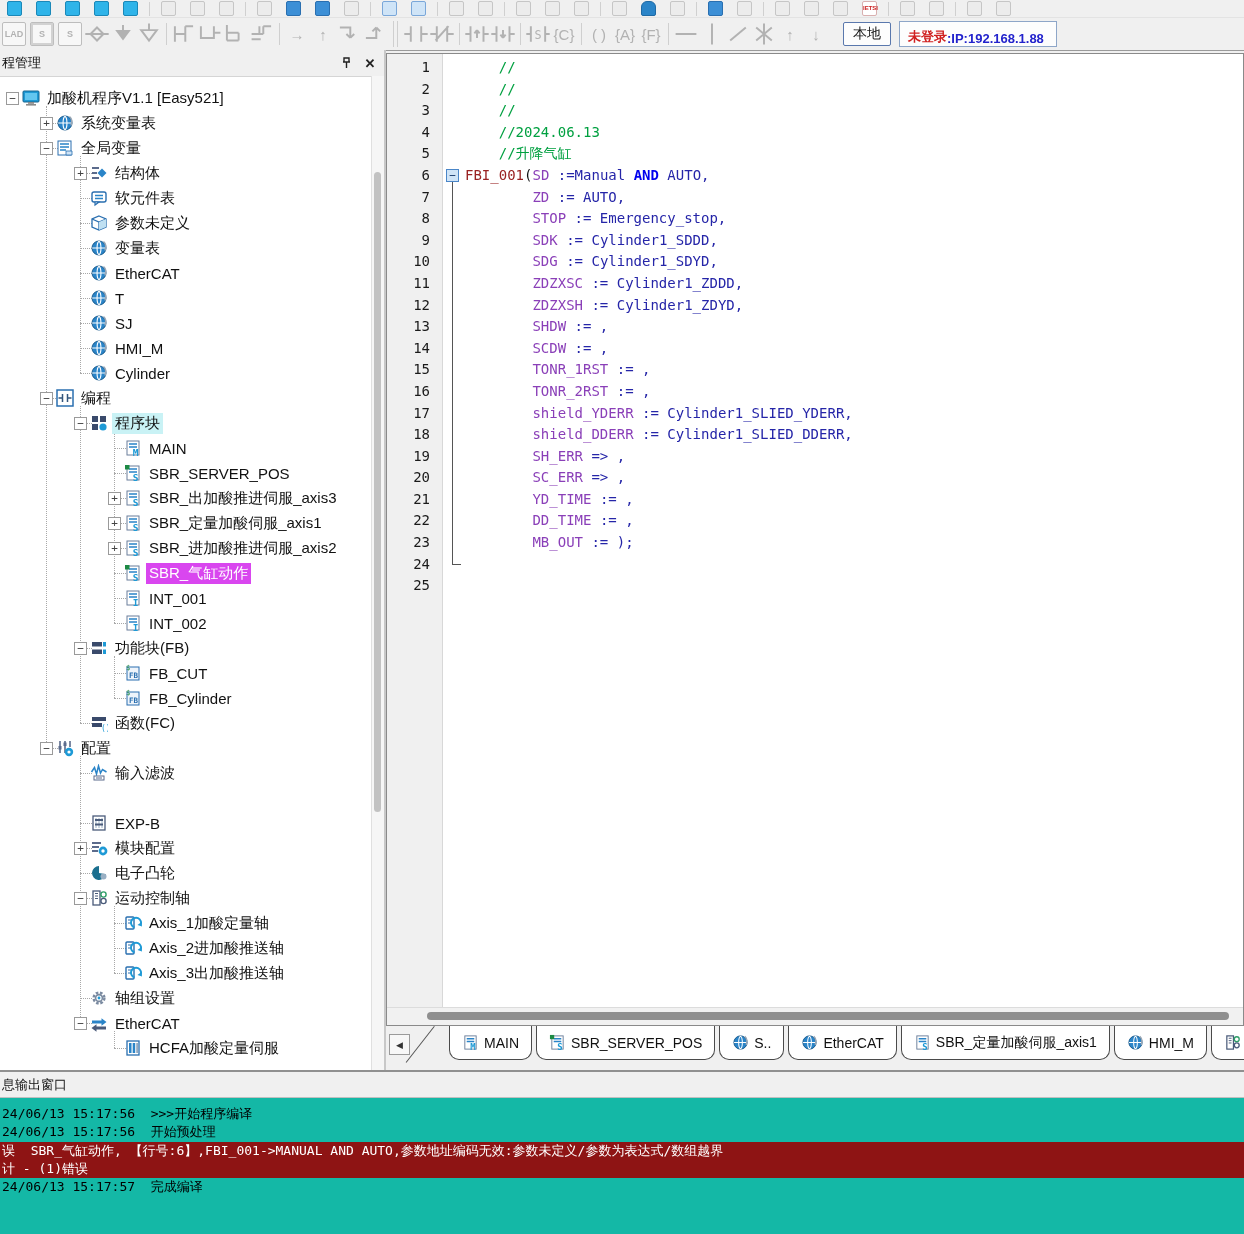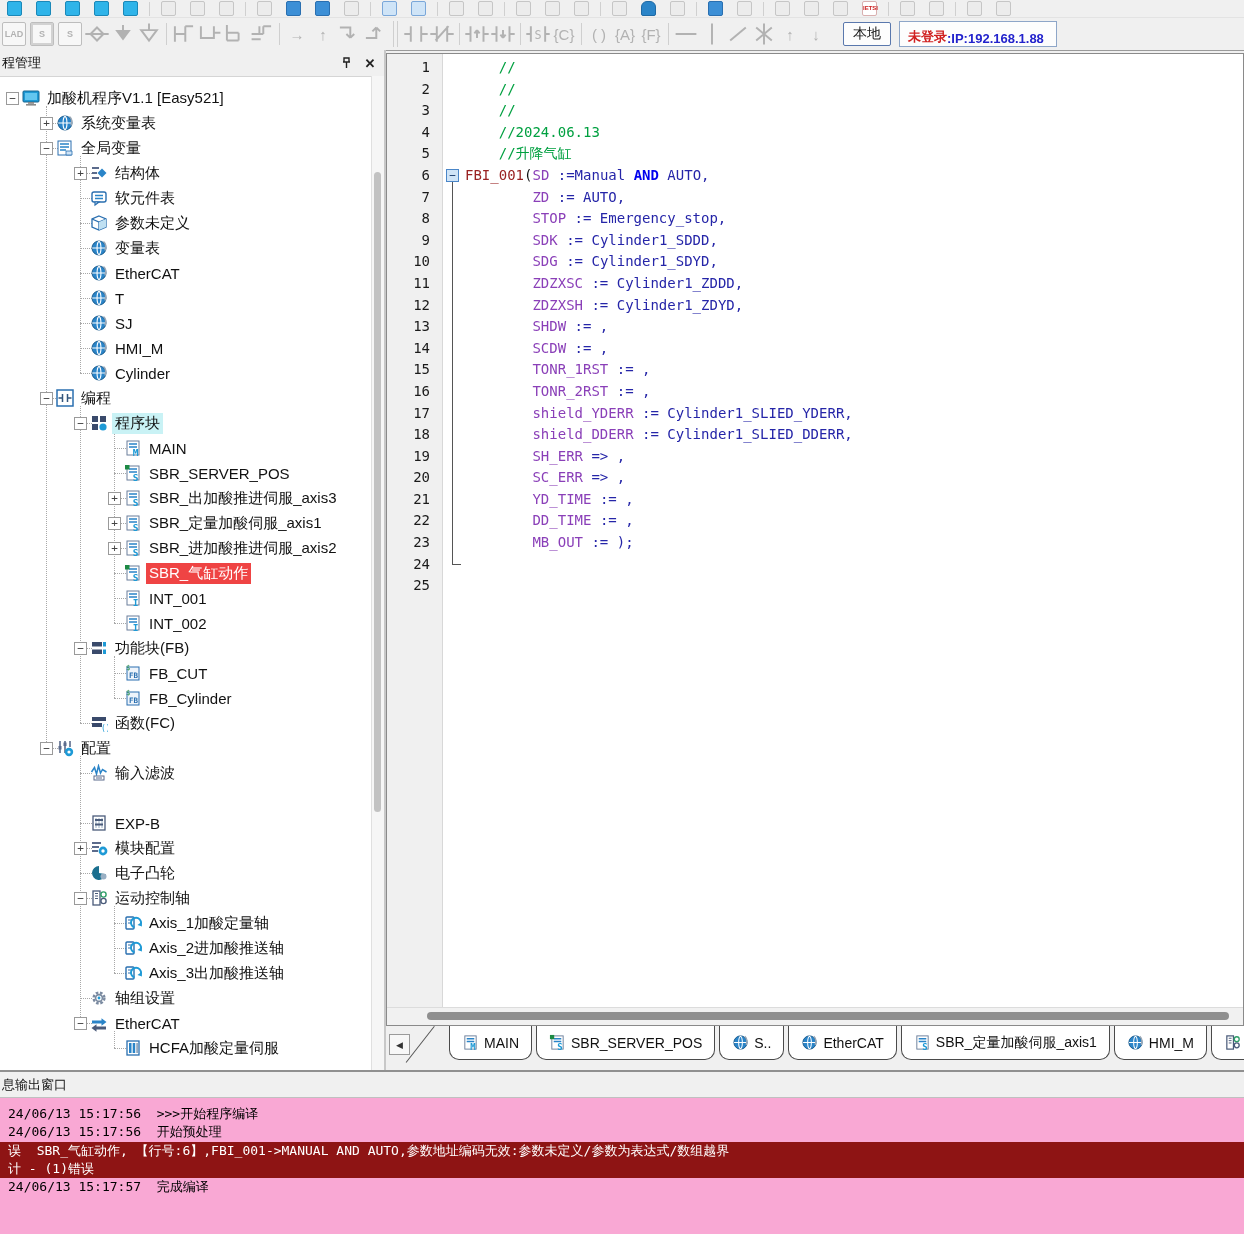--- a/index.html
+++ b/index.html
@@ -44,21 +44,21 @@
   .tree-head .t{font-size:13px;color:#111;padding-left:2px;flex:1;}
   .tree-head .hbtn{width:20px;height:18px;display:flex;align-items:center;justify-content:center;color:#222;flex:none;margin-right:4px;}
   .tree-body{position:absolute;left:0;top:26px;right:12px;bottom:0;overflow:hidden;}
   .trow{position:absolute;height:25px;display:flex;align-items:center;white-space:nowrap;}
   .trow .exp{position:absolute;width:13px;height:13px;border:1px solid #9a9a9a;background:#fff;
              font-size:11px;line-height:11px;text-align:center;color:#444;box-sizing:border-box;
              font-family:"DejaVu Sans Mono",monospace;}
   .trow .ticon{position:absolute;width:18px;height:18px;}
   .trow .ticon svg{width:18px;height:18px;display:block;}
   .trow .lbl{position:absolute;font-size:15px;color:#111;padding:1px 3px;}
-  .trow .lbl.sel{background:#ef4444;color:#fff;}
+  .trow .lbl.sel{background:#d946ef;color:#fff;}
   .trow .lbl.hl{background:#c9f2f5;}
   .guide{position:absolute;border-left:1px dotted #a8a8a8;width:0;}
   .stub{position:absolute;border-top:1px dotted #a8a8a8;height:0;}
   .vsb{position:absolute;right:0;top:26px;bottom:0;width:12px;background:#f6f6f6;border-left:1px solid #e0e0e0;}
   .vsb .thumb{position:absolute;left:2px;width:7px;border-radius:4px;background:#c2c2c2;}
   
   .right-col{flex:1;display:flex;flex-direction:column;min-width:0;}
   .editor-box{margin-top:3px;height:973px;border:1px solid #8a8a8a;background:#fff;position:relative;box-sizing:border-box;display:flex;flex-direction:column;}
   .code-view{flex:1;display:flex;overflow:hidden;position:relative;}
   .gutter{width:56px;background:#f0f0f0;border-right:1px solid #d8d8d8;flex:none;
@@ -83,25 +83,25 @@
   .hsb .thumb{position:absolute;top:4px;height:8px;border-radius:4px;background:#8f8f8f;}
   
   .tabbar{height:44px;background:#f0f0f0;position:relative;display:flex;align-items:flex-start;overflow:hidden;}
   .tabnav{width:19px;height:19px;border:1px solid #9a9a9a;background:#f7f7f7;margin:8px 2px 0 3px;
           display:flex;align-items:center;justify-content:center;font-size:9px;color:#333;flex:none;}
   .tabdiag{width:1px;height:46px;background:#555;transform:rotate(38deg);transform-origin:top left;margin:0 14px 0 22px;flex:none;}
   .tab{height:33px;background:#fff;border:1px solid #4a4a4a;border-top:none;border-radius:0 0 10px 10px;
        display:flex;align-items:center;padding:0 12px;margin-right:4px;font-size:14px;color:#111;flex:none;white-space:nowrap;}
   .tab svg{width:17px;height:17px;margin-right:5px;flex:none;}
   
-  .output{position:absolute;left:0;top:1070px;width:1244px;height:164px;background:#f9a8d4;border-top:2px solid #909090;box-sizing:border-box;}
+  .output{position:absolute;left:0;top:1070px;width:1244px;height:164px;background:#14b8a6;border-top:2px solid #909090;box-sizing:border-box;}
   .out-head{height:25px;background:#f0f0f0;display:flex;align-items:center;font-size:13px;color:#111;
             padding-left:2px;border-bottom:1px solid #c0c0c0;}
   .out-body{padding-top:7px;font-family:"DejaVu Sans Mono",monospace;font-size:13px;color:#000;}
-  .orow{height:18.3px;line-height:18.3px;white-space:pre;padding-left:8px;}
+  .orow{height:18.3px;line-height:18.3px;white-space:pre;padding-left:2px;}
   .orow.error{background:#8e1414;color:#fff;}
 </style>
 </head>
 <body>
 
 <div class="tb1">
     <div class="chip c"></div>
     <div class="chip c"></div>
     <div class="chip c"></div>
     <div class="chip c"></div>

